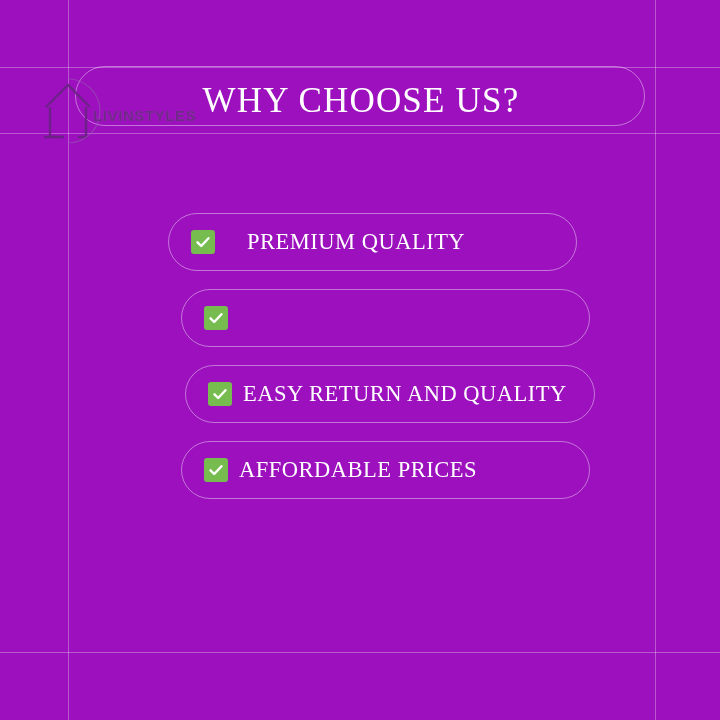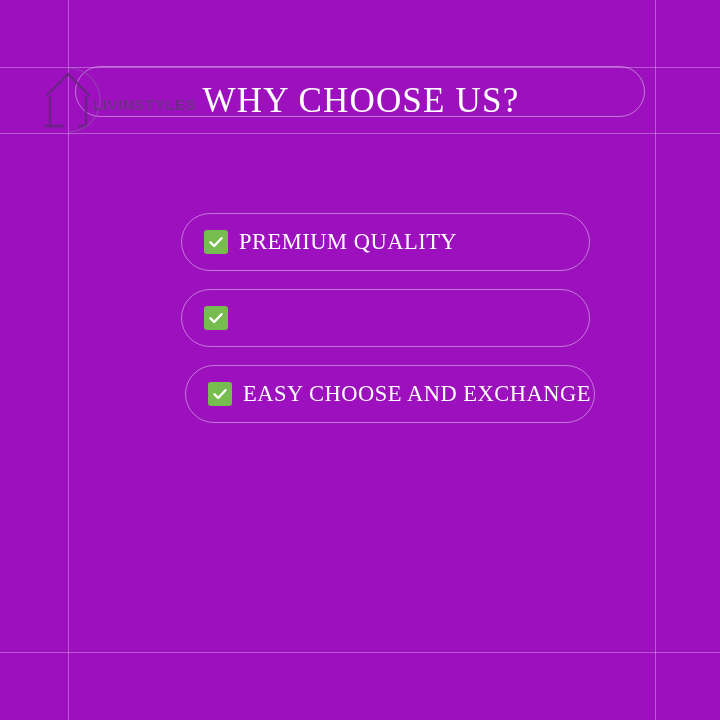--- a/index.html
+++ b/index.html
@@ -34,21 +34,21 @@
   .guide-v-left   { left: 68px; }
   .guide-v-right  { left: 655px; }
   .guide-h-top    { top: 67px; }
   .guide-h-upper  { top: 133px; }
   .guide-h-bottom { top: 652px; }
 
   
   .logo {
     position: absolute;
     left: 38px;
-    top: 64px;
+    top: 75px;
     width: 150px;
     height: 72px;
     pointer-events: none;
   }
   .logo svg { display: block; width: 150px; height: 72px; }
   .logo-word {
     position: absolute;
     left: 55px;
     top: 32px;
     font-family: "Liberation Sans", sans-serif;
@@ -59,21 +59,21 @@
     text-shadow: 0 0 1px rgba(170, 120, 190, 0.5);
     white-space: nowrap;
   }
 
   
   .title-pill {
     position: absolute;
     left: 75px;
     top: 66px;
     width: 570px;
-    height: 51px;
+    height: 60px;
     border: 1px solid rgba(255, 255, 255, 0.42);
     border-radius: 34px;
     box-sizing: border-box;
   }
   .title-text {
     position: absolute;
     left: 0;
     top: 0;
     width: 570px;
     height: 68px;
@@ -154,47 +154,57 @@
       <g fill="none" stroke="rgba(150,95,175,0.55)" stroke-width="1.2">
         <path d="M30 4 A32 32 0 1 1 30 68"></path>
       </g>
     </svg>
     <div class="logo-word">LIVINSTYLES</div>
   </div>
 
   <div class="features">
 
     <div class="feature-row">
+      <div class="feature-pill" style="left:168px;width:409px;gap:21px;">
+        <span class="check-box">
+          <svg width="16" height="16" viewBox="0 0 16 16">
+              <path d="M2.5 8.3 L6.2 12 L13.5 4.2" fill="none" stroke="#FFFFFF" stroke-width="2.4" stroke-linecap="round" stroke-linejoin="round"></path>
+            </svg>
+        </span>
+        <span class="feature-label">PREMIUM QUALITY</span>
+      </div>
+    </div>
+
+    <div class="feature-row">
       <div class="feature-pill" style="left:181px;width:409px;">
         <span class="check-box">
           <svg width="16" height="16" viewBox="0 0 16 16">
               <path d="M2.5 8.3 L6.2 12 L13.5 4.2" fill="none" stroke="#FFFFFF" stroke-width="2.4" stroke-linecap="round" stroke-linejoin="round"></path>
             </svg>
         </span>
-        <span class="feature-label">PREMIUM QUALITY</span>
-      </div>
-    </div>
+      </div>
+    </div>
+
+    <div class="feature-row">
+      <div class="feature-pill" style="left:185px;width:410px;">
+        <span class="check-box">
+          <svg width="16" height="16" viewBox="0 0 16 16">
+              <path d="M2.5 8.3 L6.2 12 L13.5 4.2" fill="none" stroke="#FFFFFF" stroke-width="2.4" stroke-linecap="round" stroke-linejoin="round"></path>
+            </svg>
+        </span>
+        <span class="feature-label">EASY RETURN AND QUALITY</span>
+      </div>
+    </div>
+
 
     <div class="feature-row">
       <div class="feature-pill" style="left:181px;width:409px;">
         <span class="check-box">
           <svg width="16" height="16" viewBox="0 0 16 16">
               <path d="M2.5 8.3 L6.2 12 L13.5 4.2" fill="none" stroke="#FFFFFF" stroke-width="2.4" stroke-linecap="round" stroke-linejoin="round"></path>
             </svg>
         </span>
-      </div>
-    </div>
-
-    <div class="feature-row">
-      <div class="feature-pill" style="left:185px;width:410px;">
-        <span class="check-box">
-          <svg width="16" height="16" viewBox="0 0 16 16">
-              <path d="M2.5 8.3 L6.2 12 L13.5 4.2" fill="none" stroke="#FFFFFF" stroke-width="2.4" stroke-linecap="round" stroke-linejoin="round"></path>
-            </svg>
-        </span>
-        <span class="feature-label">EASY CHOOSE AND EXCHANGE</span>
-      </div>
-    </div>
-
-
+        <span class="feature-label">AFFORDABLE PRICES</span>
+      </div>
+    </div>
 
   </div>
 </div>
 
 </body></html>

